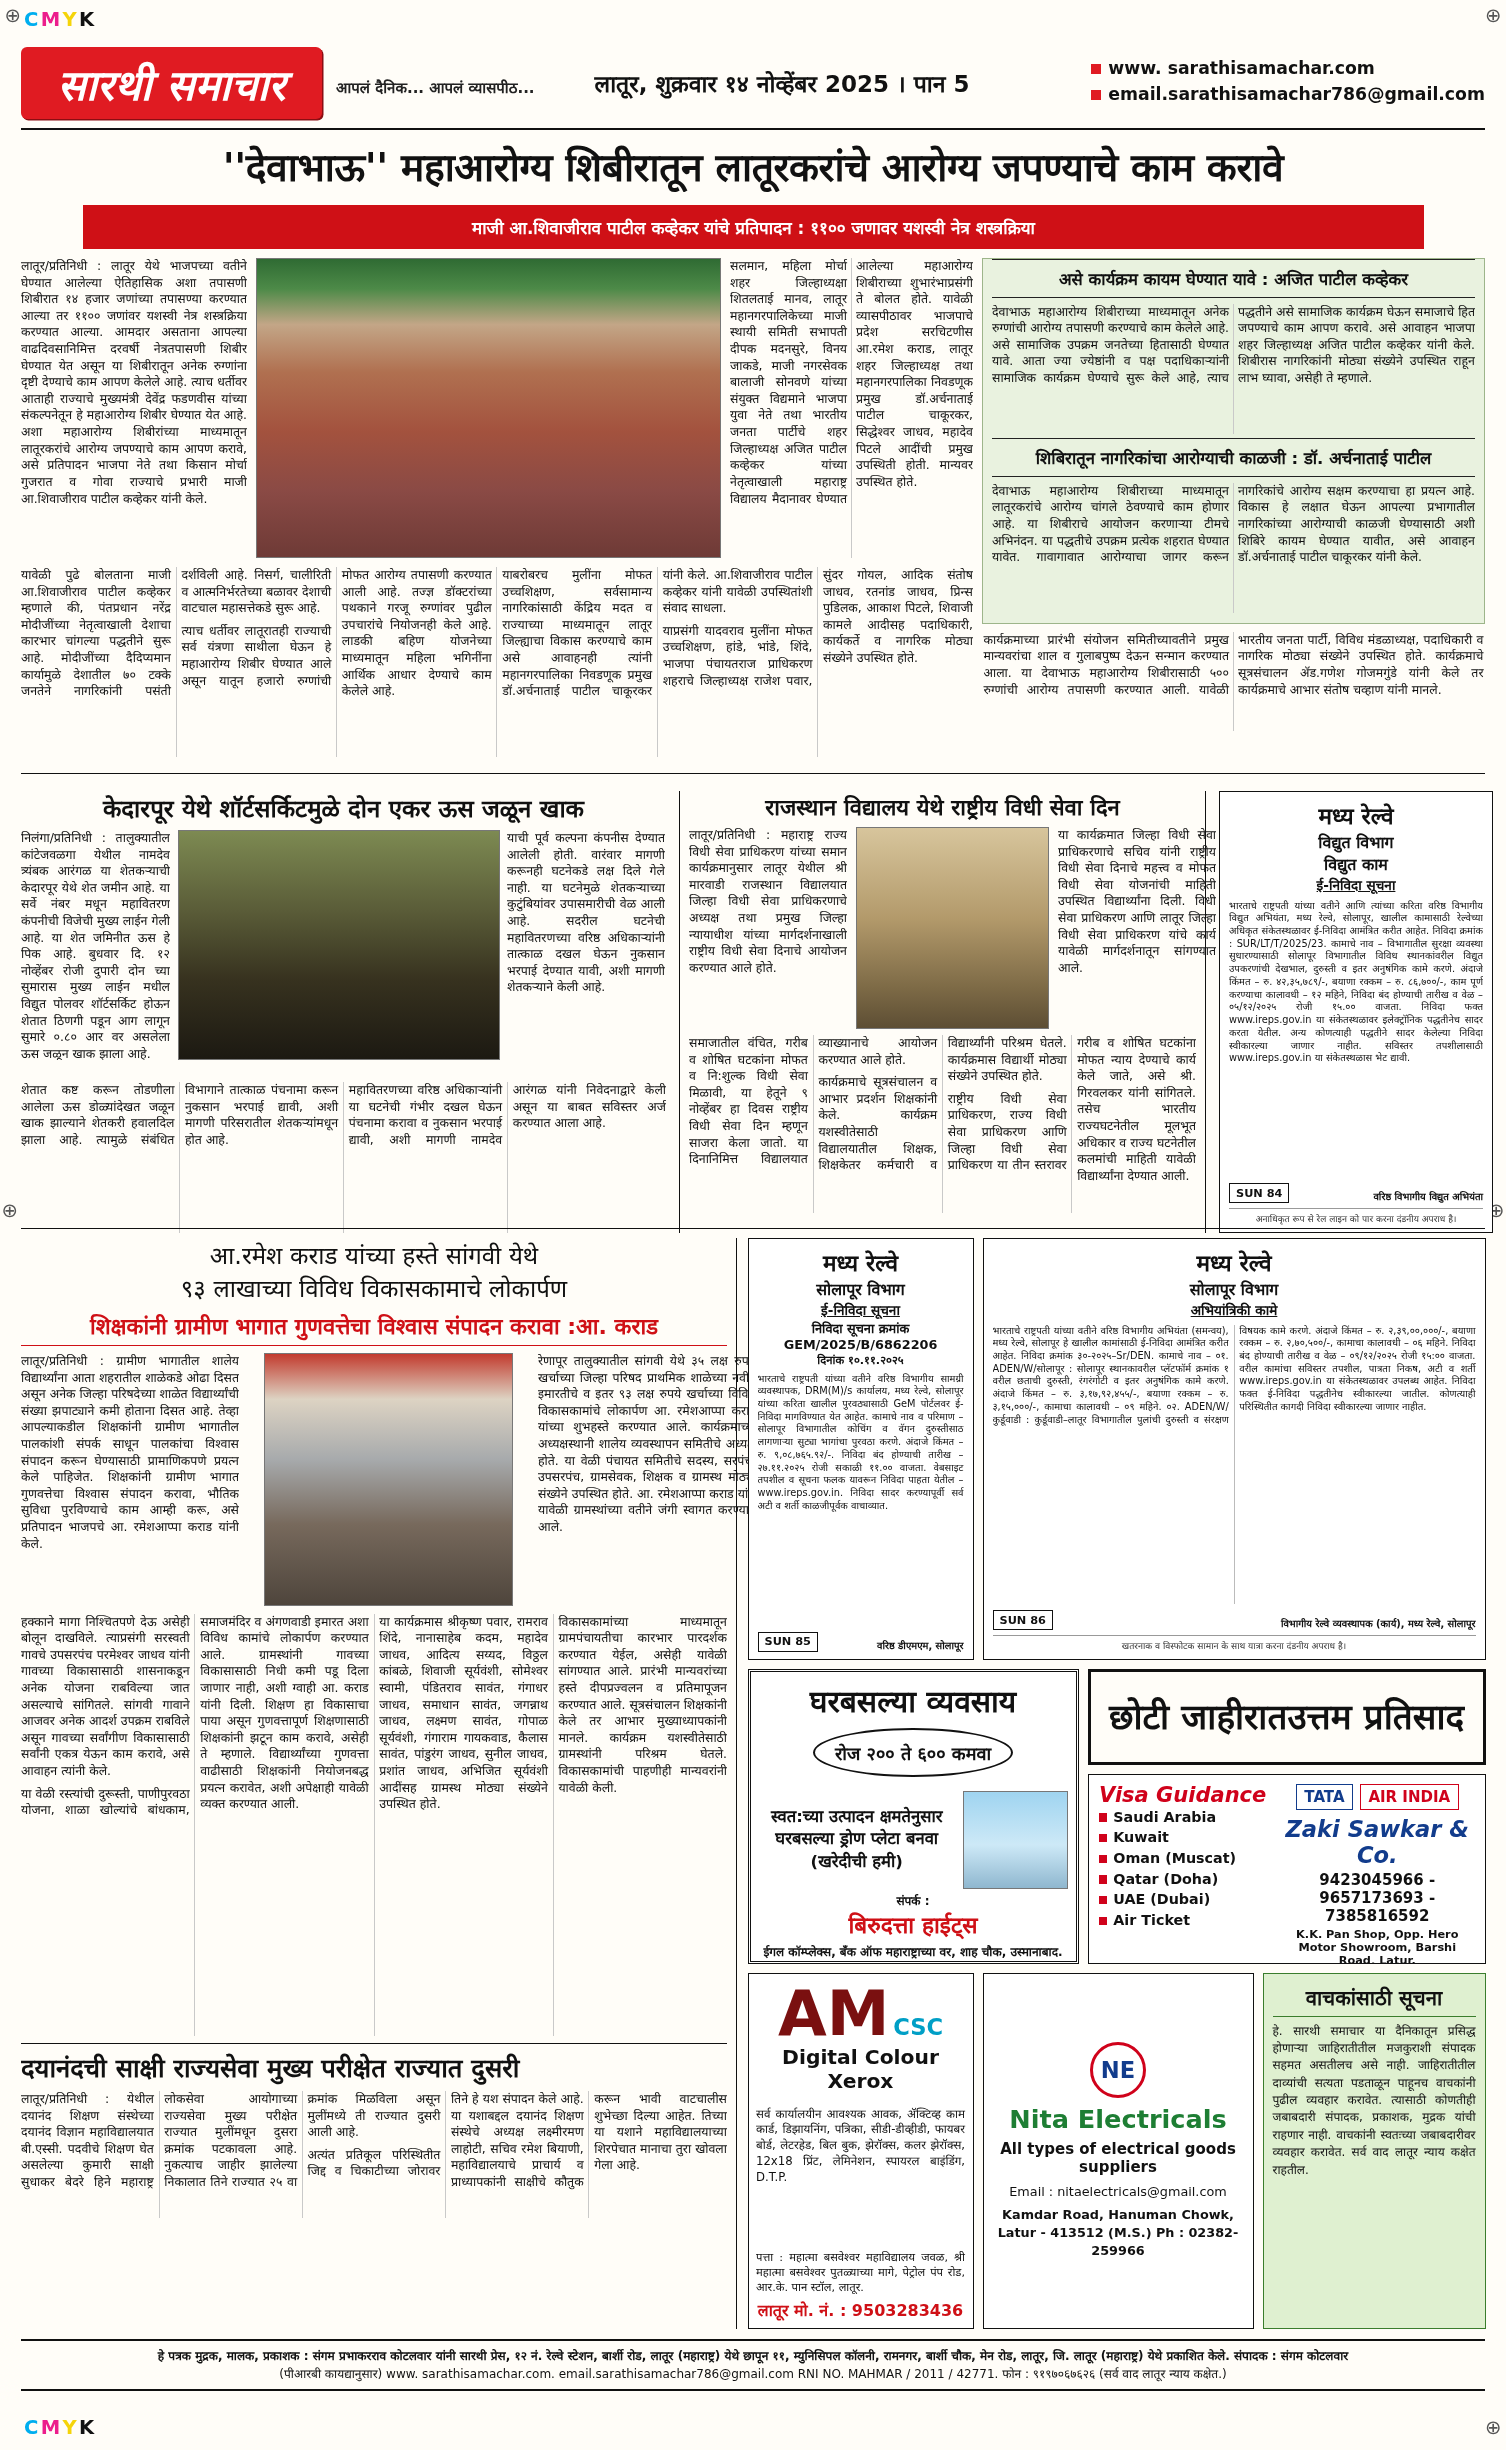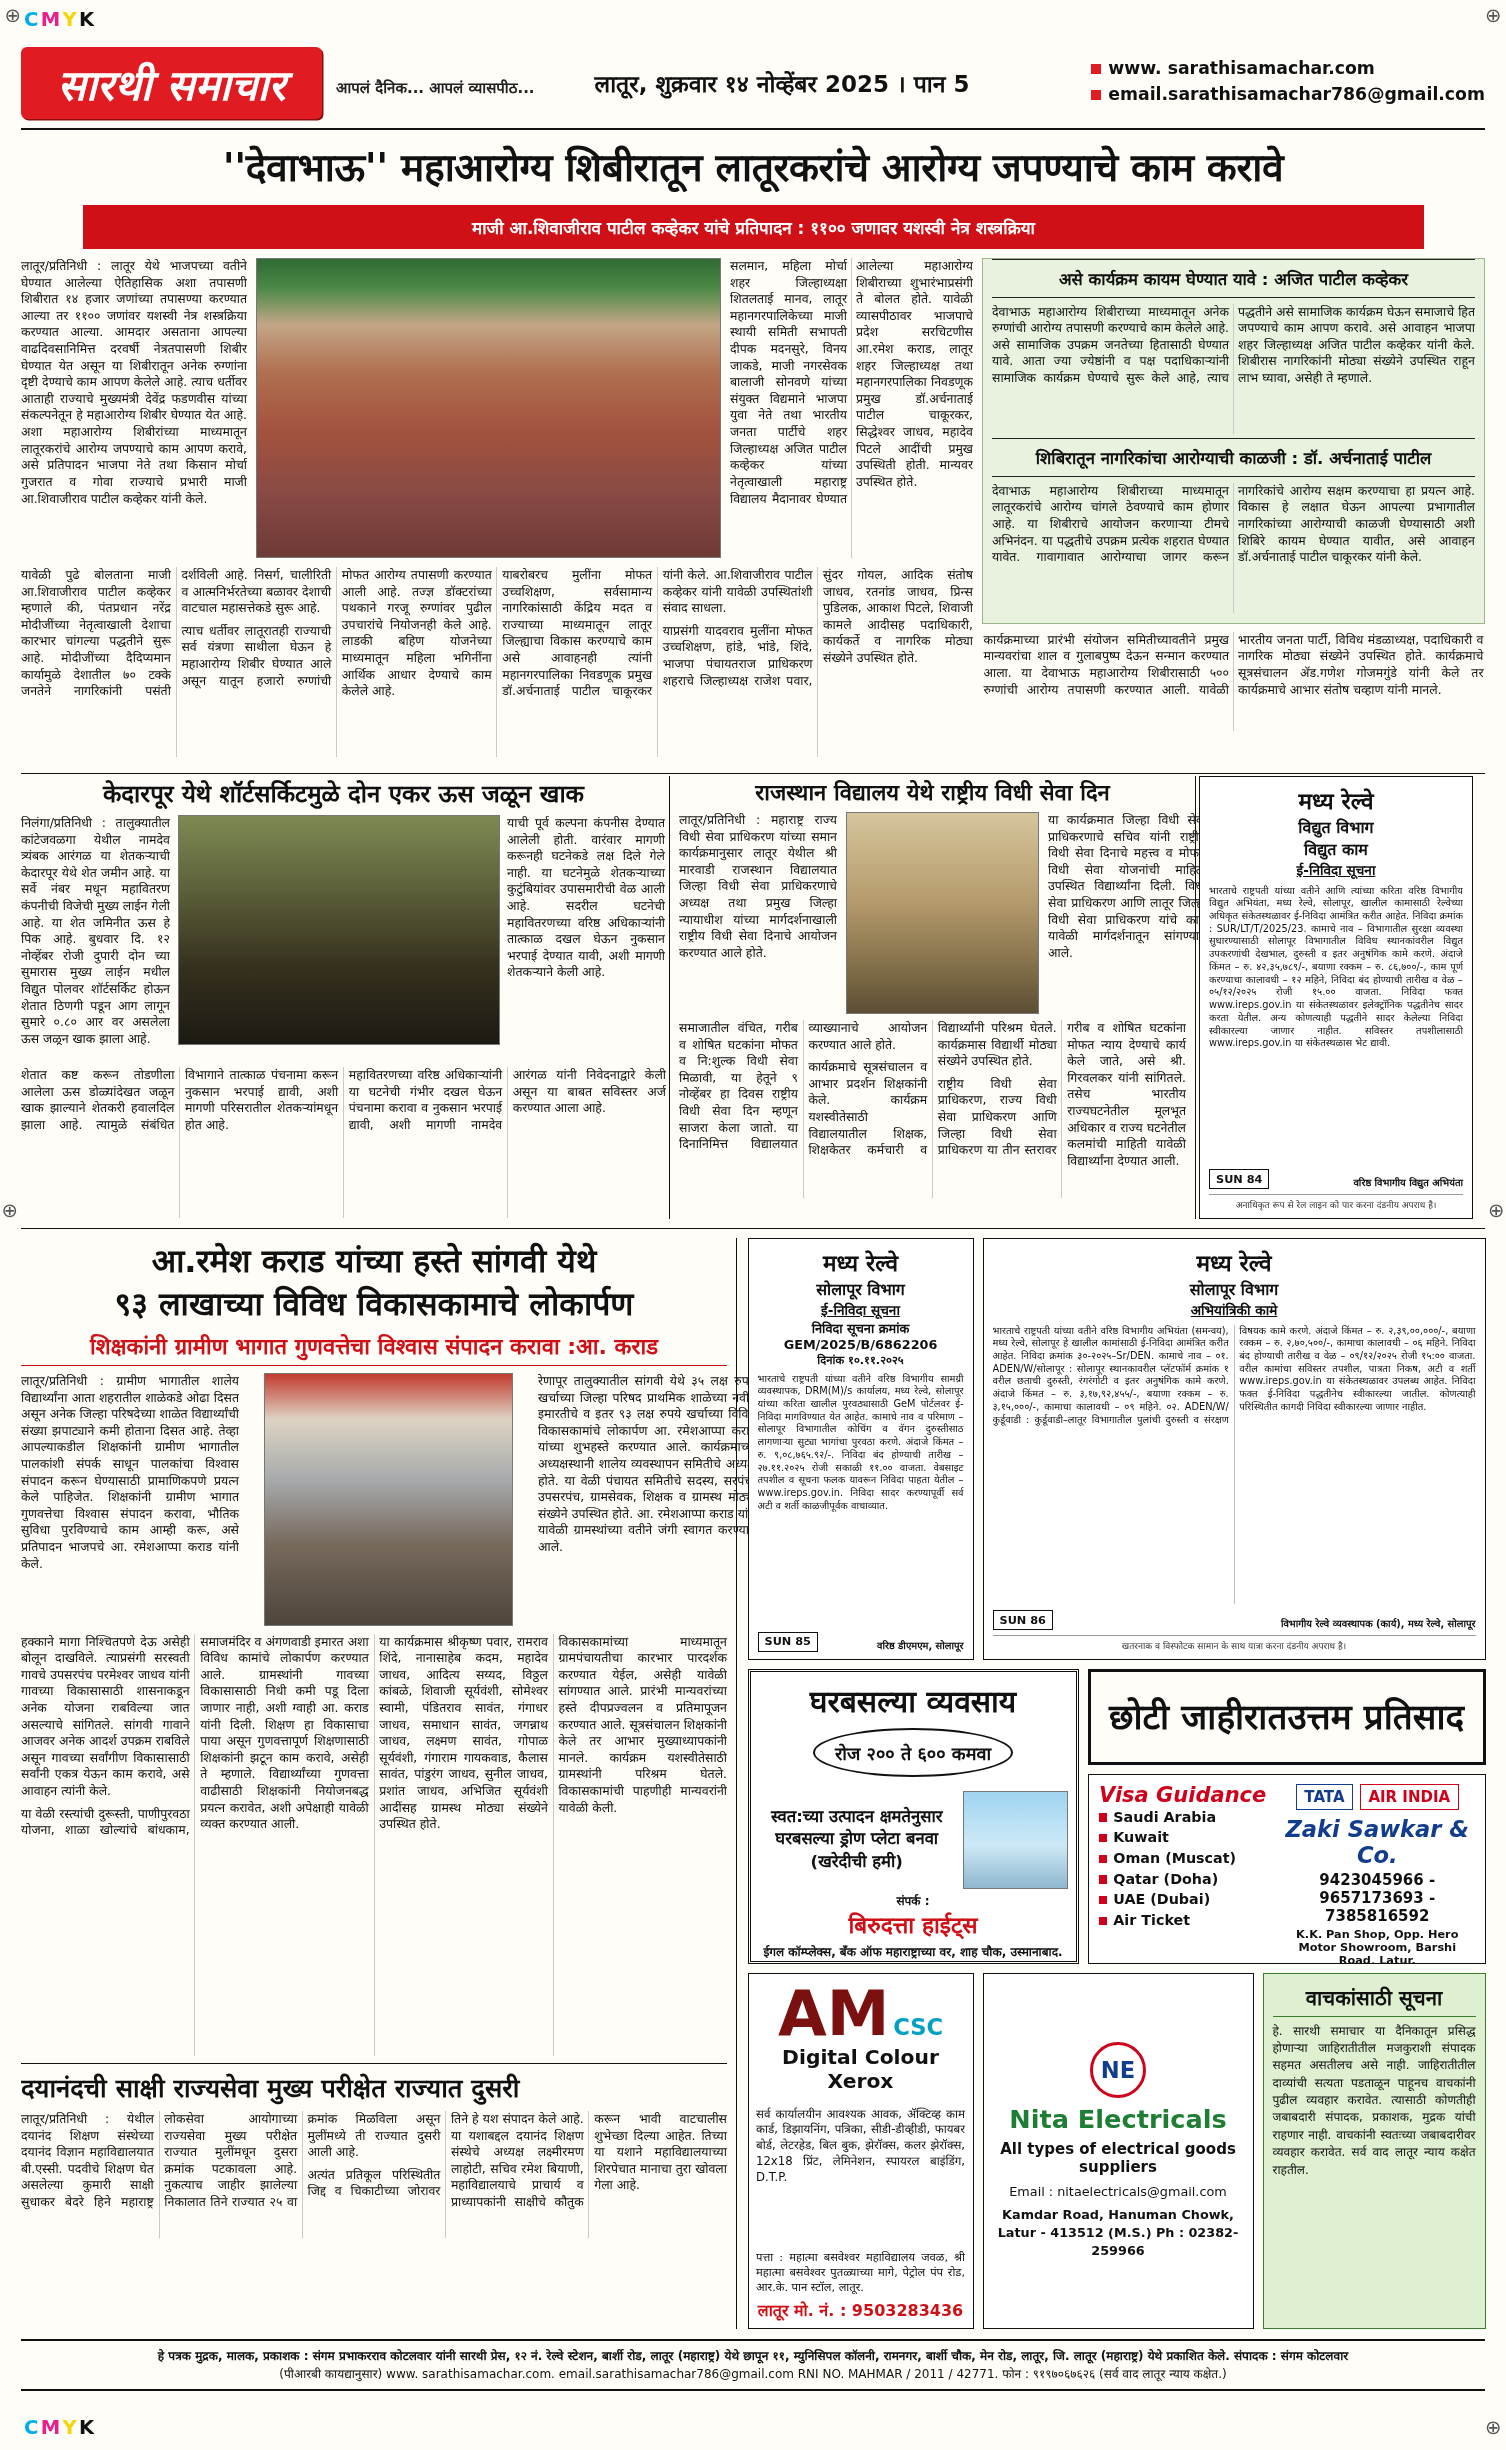--- a/index.html
+++ b/index.html
@@ -50,21 +50,21 @@
   .lead-below{grid-column:1/4;grid-row:2;overflow:hidden}
   .lead-side{grid-column:4;grid-row:1/3;display:flex;flex-direction:column;overflow:hidden}
   .green-box{background:#e9f2df;border:0.8px solid #9db58a;padding:0 9px 6px 9px}
   .side-head{font-size:16.6px;font-weight:bold;text-align:center;padding:6.8px 1.5px;white-space:nowrap;overflow:hidden;
              border-top:1.5px solid #222;border-bottom:1.5px solid #222;margin-bottom:6px}
   .side-body{height:130px;margin-bottom:4.5px}
   .side-cont{background:#fffdf8;padding:7.5px 1.5px 0 1.5px;height:107px;overflow:hidden}
 
   
   .row2{position:absolute;left:21px;top:773px;width:1464px;height:446px;display:grid;
-        grid-template-columns:645px 527px 274px;column-gap:3px;border-top:1.5px solid #111;padding-top:2px}
+        grid-template-columns:645px 527px 274px;column-gap:13px;border-top:1.5px solid #111;padding-top:17px}
   .blk-mid{border-left:0.8px solid #111;border-right:0.8px solid #111;padding:0 9px}
   .sec-head{font-weight:800;text-align:center;white-space:nowrap;overflow:hidden;margin-bottom:6px}
   .kedarpur .sec-head{font-size:24px}
   .rajasthan .sec-head{font-size:22px}
   .k-main{display:grid;grid-template-columns:149px 322px 158px;gap:7.5px;height:230px;margin-bottom:22px}
   .photo-cane{border:0.8px solid #777;background:linear-gradient(180deg,#7d8a52 0%,#5a5c38 35%,#37321f 65%,#1c1912 100%)}
   .k-below{height:151px}
   .r-main{display:grid;grid-template-columns:158px 193px 158px;gap:9px;height:202px;margin-bottom:6px}
   .photo-school{border:0.8px solid #777;background:linear-gradient(180deg,#d7c59c 0%,#b39a6b 45%,#7d6a46 80%,#5d4e34 100%)}
   .r-below{height:178px}
@@ -79,21 +79,21 @@
   .rw-foot{display:flex;align-items:flex-end;justify-content:space-between;margin-top:6px}
   .sun-badge{border:1.5px solid #111;font-size:11.3px;font-weight:bold;padding:2.3px 6px}
   .rw-sign{font-size:9.8px;font-weight:bold;text-align:right}
   .rw-slogan{font-size:9px;text-align:center;border-top:0.8px solid #999;margin-top:4.5px;padding-top:3px;color:#333}
 
   
   .row3{position:absolute;left:21px;top:1228px;width:1464px;height:1101px;display:flex;gap:10.5px;
         border-top:1.5px solid #111;padding-top:9px}
   .row3-left{width:716px;border-right:0.8px solid #111;padding-right:9px}
   .row3-right{width:738px;display:flex;flex-direction:column;gap:9px}
-  .karad-h1,.karad-h2{font-size:32px;font-weight:700;text-align:center;white-space:nowrap;overflow:hidden}
+  .karad-h1,.karad-h2{font-size:24px;font-weight:400;text-align:center;white-space:nowrap;overflow:hidden}
   .karad-sub{font-size:22px;font-weight:bold;color:#cf1016;text-align:center;white-space:nowrap;overflow:hidden;
              border-bottom:1.5px solid #cf1016;padding-bottom:4.5px;margin:6px 0 7.5px 0}
   .ka-main{display:grid;grid-template-columns:218px 249px 218px;gap:25px;height:253px;margin-bottom:7.5px}
   .photo-event{border:0.8px solid #777;background:linear-gradient(180deg,#c23b2e 0%,#ddd3c3 18%,#a7aaac 42%,#77695c 68%,#4e453c 100%)}
   .ka-below{height:422px}
   .r3r{display:flex;gap:9px}
   .r3r1{height:422px}
   .r3r2{height:295px}
   .r3r3{flex:1}
 

